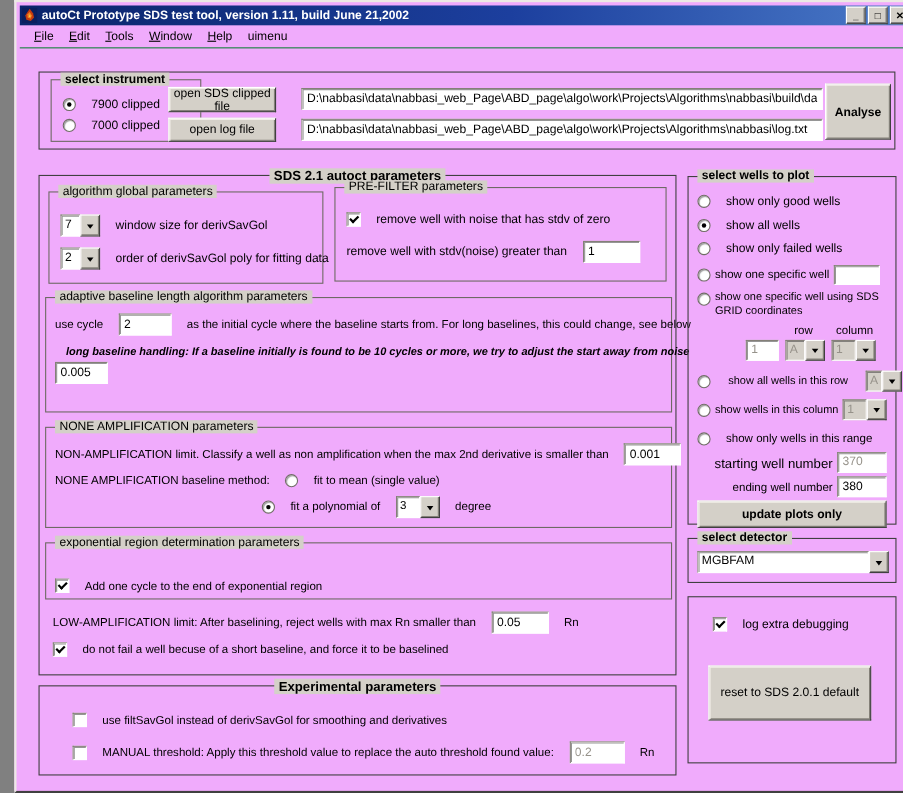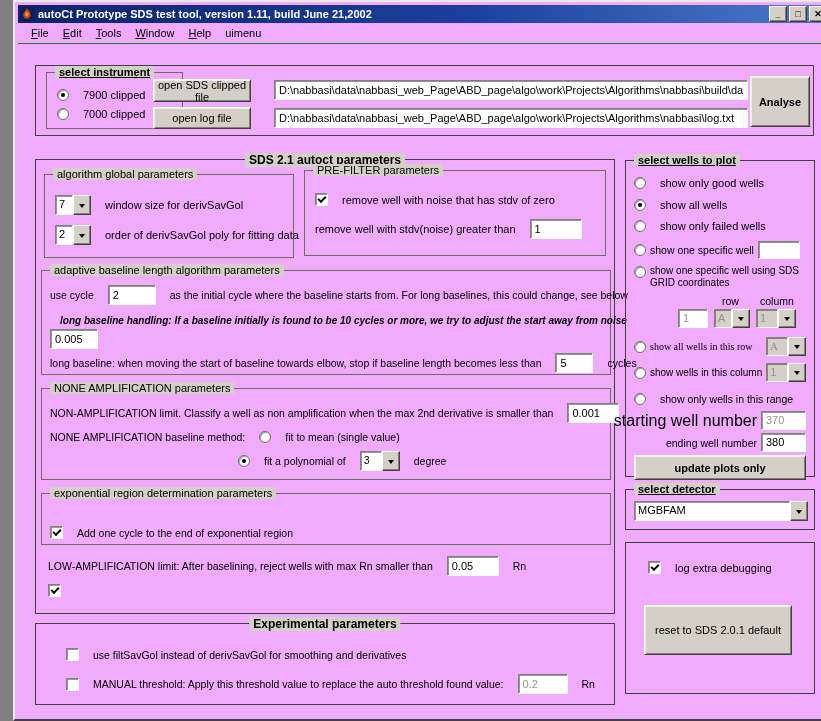--- a/index.html
+++ b/index.html
@@ -20,21 +20,21 @@
     font-size:9px;font-weight:bold;line-height:1;}
   
   .menubar{position:absolute;left:3px;top:21px;right:3px;height:20px;display:flex;align-items:center;
     padding-left:6px;border-bottom:1px solid #15803d;}
   .menuitem{padding:2px 7px;}
   .menuitem u{text-decoration:underline;}
   
   .frame{position:absolute;border:1px solid #404040;box-sizing:border-box;}
   .group{position:absolute;border:1px solid #6e6a64;box-sizing:border-box;}
   .legend{position:absolute;top:-7px;left:8px;background:#d4d0c8;padding:0 4px;white-space:nowrap;}
-  .legend.b{font-weight:bold;text-decoration:underline;}
+  .legend.b{font-weight:bold;}
   .legend.center{left:50%;transform:translateX(-50%);font-weight:bold;font-size:12px;}
   .row{position:absolute;display:flex;align-items:center;gap:14px;white-space:nowrap;}
   .row.long{font-size:10.5px;}
   .btn{position:absolute;box-sizing:border-box;background:#d4d0c8;
     border:1px solid;border-color:#fff #404040 #404040 #fff;
     box-shadow:inset 1px 1px 0 #f2efe8,inset -1px -1px 0 #848078;
     display:flex;align-items:center;justify-content:center;text-align:center;cursor:default;}
   .btn.b{font-weight:bold;}
   .tf{box-sizing:border-box;height:20px;background:#fff;
     border:1px solid;border-color:#848078 #fff #fff #848078;
@@ -154,25 +154,20 @@
       <span class="legend">adaptive baseline length algorithm parameters</span>
       <div class="row long" style="left:8px;top:14px;">
         <span>use cycle</span>
         <input class="tf" style="width: 48px;" value="2">
         <span>as the initial cycle where the baseline starts from. For long baselines, this could change, see below</span>
       </div>
       <div class="note" style="left:18px;top:44px;">long baseline handling: If a baseline initially is found to be 10 cycles or more, we try to adjust the start away from noise</div>
       <div class="row long" style="left:8px;top:58px;">
         <input class="tf" style="width: 48px;" value="0.005">
       </div>
-      <div class="row long" style="left:8px;top:82px;">
-        <span>long baseline: when moving the start of baseline towards elbow, stop if baseline length becomes less than</span>
-        <input class="tf" style="width: 38px;" value="5">
-        <span>cycles</span>
-      </div>
     </div>
 
     <div class="group" style="left:5px;top:228px;width:570px;height:92px;">
       <span class="legend">NONE AMPLIFICATION parameters</span>
       <div class="row long" style="left:8px;top:14px;">
         <span>NON-AMPLIFICATION limit. Classify a well as non amplification when the max 2nd derivative is smaller than</span>
         <input class="tf" style="width: 52px;" value="0.001">
       </div>
       <div class="row long" style="left:8px;top:42px;">
         <span>NONE AMPLIFICATION baseline method:</span>
@@ -200,20 +195,21 @@
       </div>
     </div>
 
     <div class="row long" style="left:12px;top:396px;">
       <span>LOW-AMPLIFICATION limit: After baselining, reject wells with max Rn smaller than</span>
       <input class="tf" style="width: 52px;" value="0.05">
       <span>Rn</span>
     </div>
     <div class="row long" style="left:12px;top:424px;">
       <span class="cb checked"></span>
+      <span>do not fail a well becuse of a short baseline, and force it to be baselined</span>
     </div>
   </div>
 
   <div class="frame" style="left:20px;top:621px;width:580px;height:82px;">
     <span class="legend center">Experimental parameters</span>
     <div class="row long" style="left:30px;top:24px;">
       <span class="cb"></span>
       <span>use filtSavGol instead of derivSavGol for smoothing and derivatives</span>
     </div>
     <div class="row long" style="left:30px;top:50px;">
@@ -257,21 +253,21 @@
             <span class="arr"></span>
           </span>
       </span>
       <span class="combo dim" style="width:40px;height:19px;">
         <span class="cval">1</span>
         <span class="cbtn">
             <span class="arr"></span>
           </span>
       </span>
     </div>
-    <div class="row" style="left:8px;top:176px;right:8px;gap:4px;font-family:Liberation Serif, serif;">
+    <div class="row" style="left:8px;top:176px;right:8px;gap:16px;">
       <span class="rb"></span>
       <span style="font-size:10px;">show all wells in this row</span>
       <span class="combo dim" style="width:40px;height:19px;margin-left:auto;">
         <span class="cval">A</span>
         <span class="cbtn">
             <span class="arr"></span>
           </span>
       </span>
     </div>
     <div class="row" style="left:8px;top:202px;right:8px;gap:4px;">
@@ -282,21 +278,21 @@
         <span class="cbtn">
             <span class="arr"></span>
           </span>
       </span>
     </div>
     <div class="row" style="left:8px;top:232px;">
       <span class="rb"></span>
         <span style="font-size:10.5px;">show only wells in this range</span>
     </div>
     <div class="row" style="right:8px;top:250px;gap:4px;">
-      <span style="font-size:16px;">starting well number</span>
+      <span style="font-size:12px;">starting well number</span>
       <span class="tf dim" style="width:45px;height:19px;display:inline-block;">370</span>
     </div>
     <div class="row" style="right:8px;top:272px;gap:4px;">
       <span style="font-size:10.5px;">ending well number</span>
       <span class="tf" style="width:45px;height:19px;display:inline-block;">380</span>
     </div>
     <div class="btn b" style="left:8px;top:294px;width:172px;height:25px;">
         <span>update plots only</span>
       </div>
   </div>

